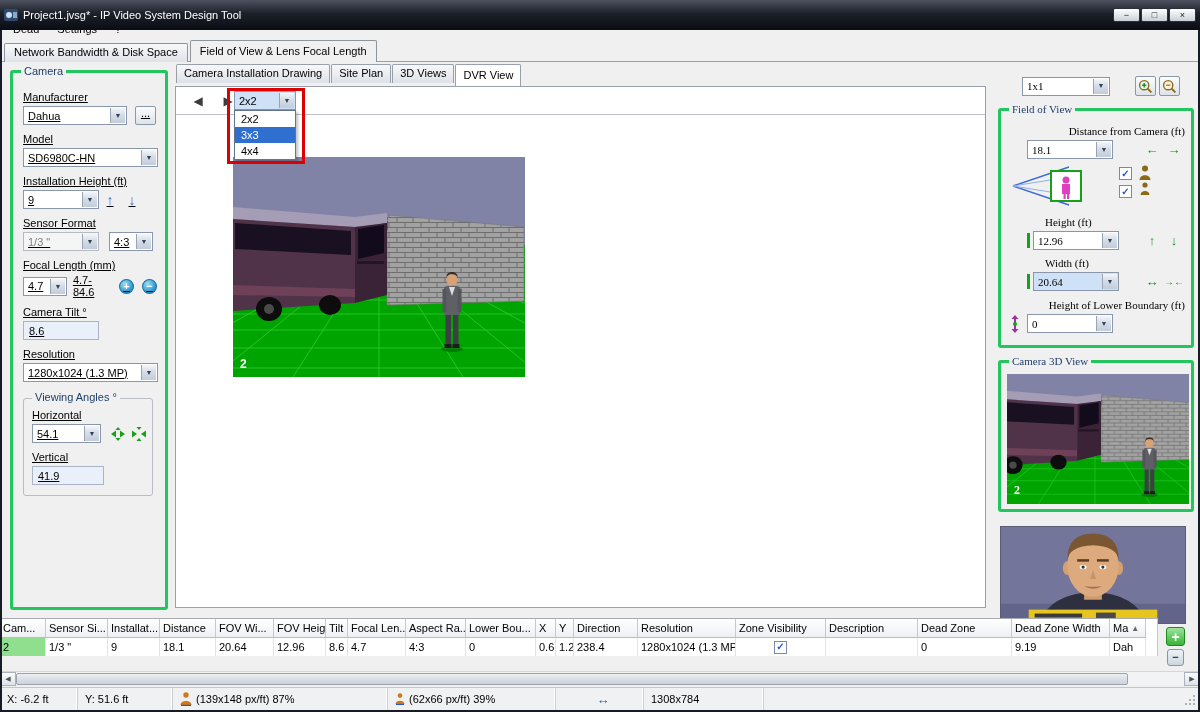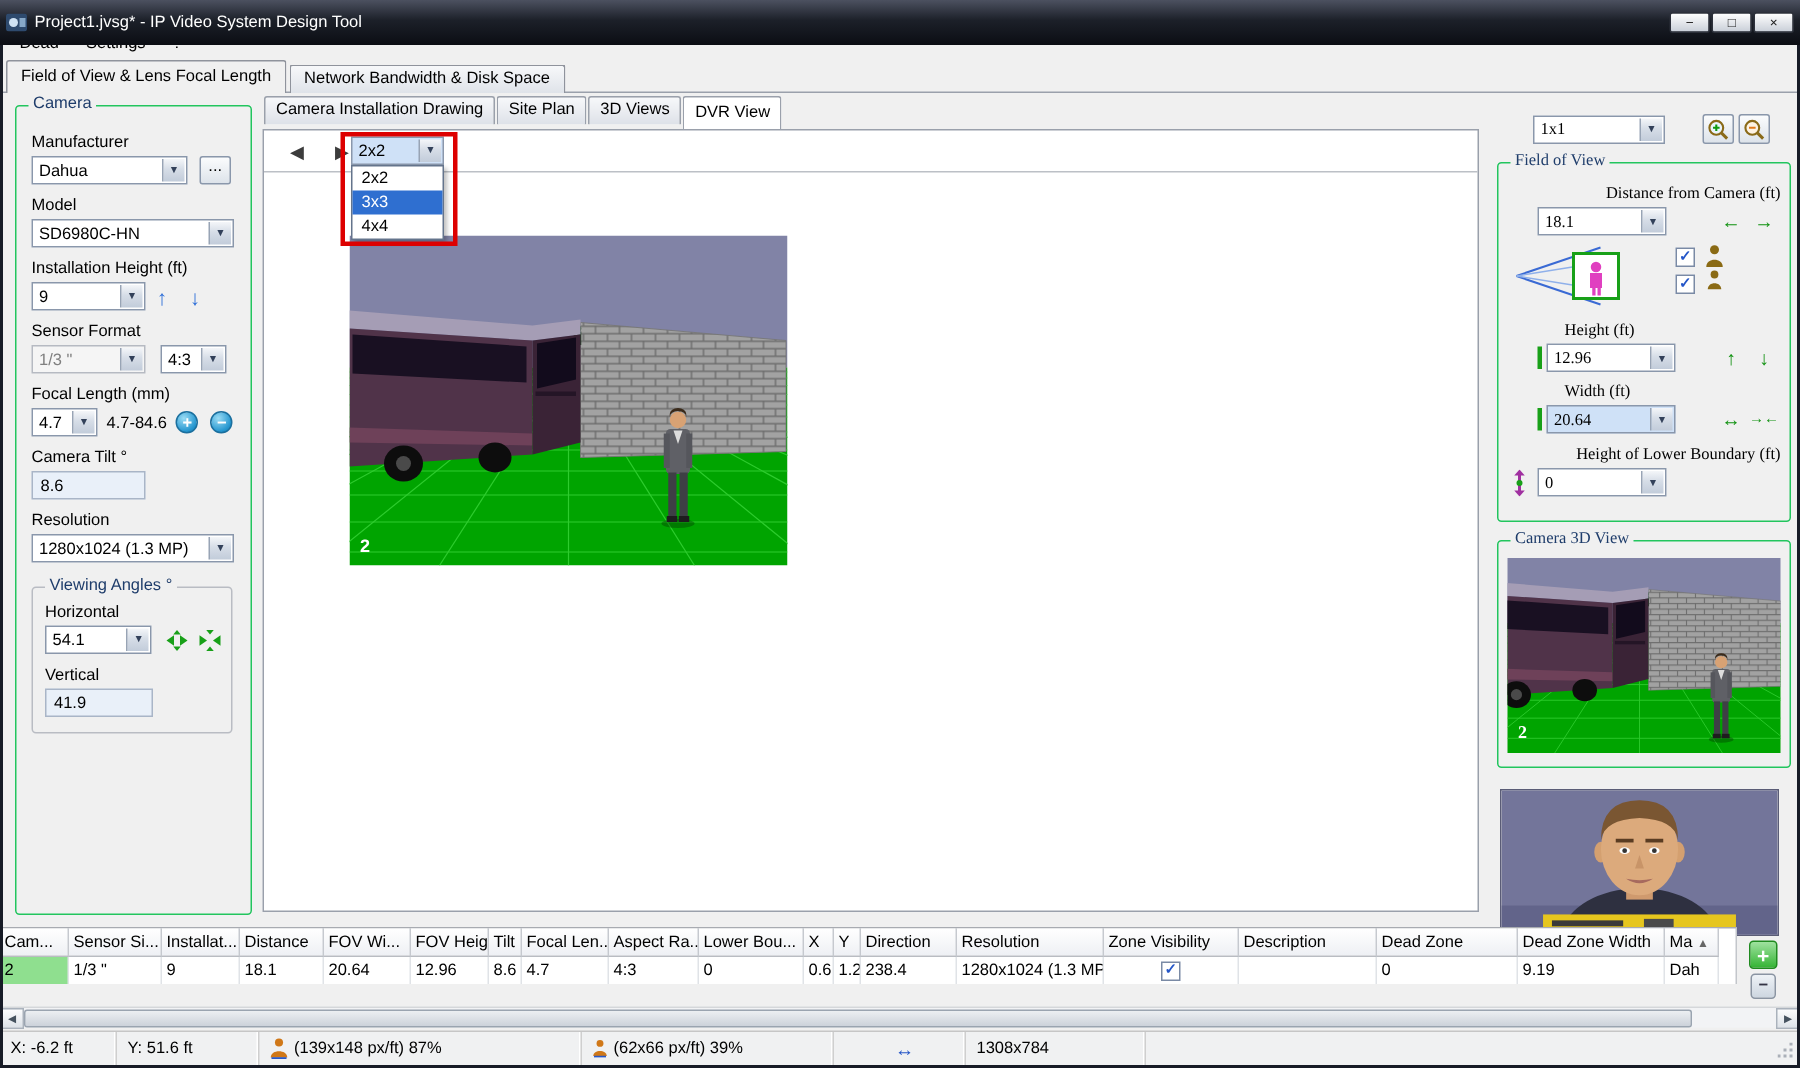--- a/index.html
+++ b/index.html
@@ -30,26 +30,26 @@
   .menu-item { padding:2px 9px; }
 
   
   .tabs-underline { position:absolute; top:61px; left:0; width:1200px; height:1px; background:#9aa0ab; z-index:0; }
   .maintabs { position:absolute; top:39px; left:2px; height:23px; display:flex; align-items:flex-end; z-index:2; }
   .tab { height:19px; padding:2px 9px 0; margin-left:2px; border:1px solid #8f939c; border-bottom:none;
     border-radius:2px 2px 0 0; background:linear-gradient(#f7f8fa,#dfe3e9); white-space:nowrap; }
   .tab.selected { height:22px; padding-top:4px; background:#f0f0f0; z-index:3; }
 
   
-  .groupbox { position:relative; border:1px solid #22c55e; border-radius:3px; background:#f0f0f0; }
+  .groupbox { position:relative; border:3px solid #22c55e; border-radius:3px; background:#f0f0f0; }
   .gb-label { position:absolute; top:-8px; left:8px; background:#f0f0f0; padding:0 3px; color:#1f3d6b; white-space:nowrap; }
 
   
   #camera-gb { position:absolute; left:10px; top:70px; width:158px; height:540px; }
-  .gb-inner { padding:10px 8px 0 10px; }
+  .gb-inner { padding:10px 8px 0 10px;text-decoration:underline; }
   .fieldlbl { display:block; margin:8px 0 3px; white-space:nowrap; }
   .row { display:flex; align-items:center; }
 
   .combo { position:relative; height:19px; border:1px solid #8a97ab; background:#fff;
     display:flex; align-items:center; padding:0 17px 0 4px; white-space:nowrap; overflow:hidden; }
   .cb-arrow { position:absolute; top:1px; right:1px; bottom:1px; width:15px; display:flex; align-items:center;
     justify-content:center; background:linear-gradient(#f4f6f9,#d6dde7 45%,#c2ccda); border-left:1px solid #98a4b5;
     font-size:7px; color:#33415a; }
   .combo.disabled { color:#808080; background:#f5f5f5; border-color:#b6bac2; }
   .combo.sel { background:#cfe1f7; }
@@ -258,22 +258,22 @@
   </div>
 
   <div class="menubar">
     <span class="menu-item">Dead</span>
     <span class="menu-item">Settings</span>
     <span class="menu-item">?</span>
   </div>
 
   <div class="tabs-underline"></div>
   <div class="maintabs">
+    <div class="tab"><span>Network Bandwidth &amp; Disk Space</span></div>
     <div class="tab selected"><span>Field of View &amp; Lens Focal Length</span></div>
-    <div class="tab"><span>Network Bandwidth &amp; Disk Space</span></div>
   </div>
 
   <div class="groupbox" id="camera-gb">
     <span class="gb-label">Camera</span>
     <div class="gb-inner">
       <span class="fieldlbl">Manufacturer</span>
       <div class="row">
         <div class="combo w104">
           <span>Dahua</span>
           <span class="cb-arrow">

